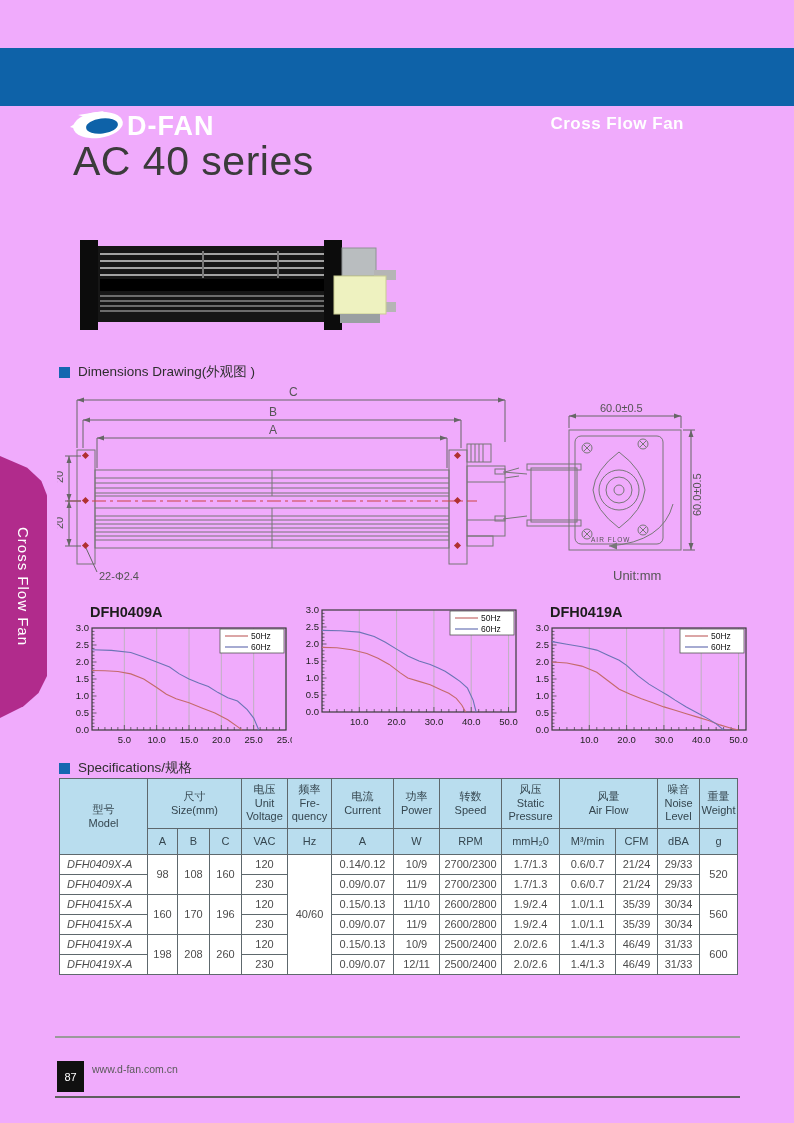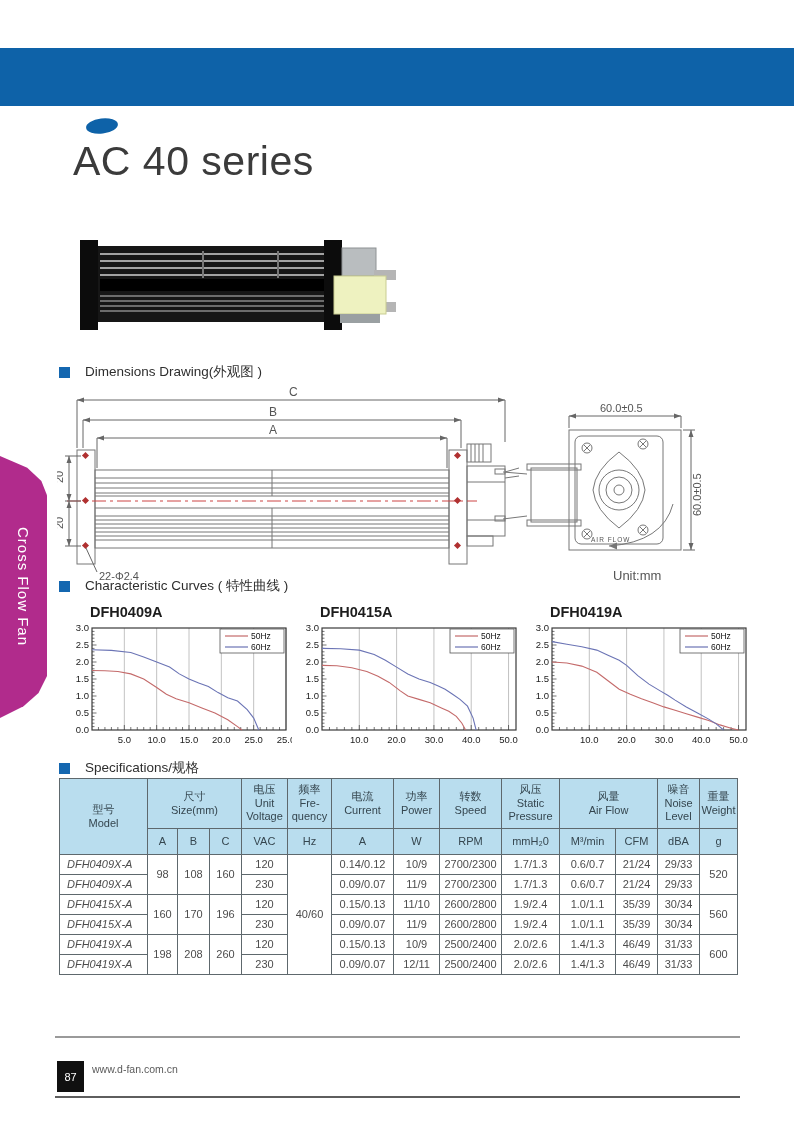--- a/index.html
+++ b/index.html
@@ -1,33 +1,33 @@
 <!DOCTYPE html>
 <html><head>
 <meta charset="utf-8">
 <style>
   html,body{margin:0;padding:0;background:#e8e8e8;}
-  .page{position:relative;width:794px;height:1123px;background:#ffffff;margin:0 auto;
+  .page{position:relative;width:794px;height:1123px;background:#f0abfc;margin:0 auto;
         font-family:"Liberation Sans","DejaVu Sans",sans-serif;overflow:hidden;}
   
   .header-bar{position:absolute;left:0;top:48px;width:794px;height:58px;background:#0e62a8;}
   .logo-svg{position:absolute;left:70px;top:59px;}
   .header-tagline{position:absolute;right:110px;top:66px;color:#ffffff;font-size:17px;
         font-weight:600;letter-spacing:.5px;}
   
   .page-title{position:absolute;left:73px;top:138px;font-size:41px;color:#3b3b3b;letter-spacing:.5px;}
   
   .photo{position:absolute;left:78px;top:236px;}
   
   .ribbon{position:absolute;left:0;top:456px;width:47px;height:262px;background:#b12b8c;
         clip-path:polygon(0 0,58% 4.5%,88% 9.5%,100% 15%,100% 84%,82% 90.5%,50% 95.5%,0 100%);
         display:flex;align-items:center;justify-content:center;}
   .ribbon span{writing-mode:vertical-rl;color:#fff;font-size:15px;letter-spacing:1px;}
   
-  .sec{position:absolute;left:59px;display:flex;align-items:center;gap:15px;
+  .sec{position:absolute;left:59px;display:flex;align-items:center;gap:8px;
         font-size:13.5px;color:#2e2e2e;}
   .sec .bullet{width:11px;height:11px;background:#1467b0;flex:0 0 auto;}
   .sec-dim{top:363px}.sec-cur{top:577px}.sec-spec{top:759px}
   
   .drawing{position:absolute;left:57px;top:386px;}
   .drawing text{font-family:"Liberation Sans","DejaVu Sans",sans-serif;fill:#555;}
   
   .chart{position:absolute;top:604px;width:230px;}
   .c1{left:62px}.c2{left:292px}.c3{left:522px}
   .chart-title{margin-left:28px;font-size:14.5px;font-weight:700;color:#1c1c1c;height:18px;}
@@ -227,24 +227,20 @@
         <polygon points="624,30 617,27.5 617,32.5"></polygon>
       <polygon points="634,44 631.5,51 636.5,51"></polygon>
         <polygon points="634,164 631.5,157 636.5,157"></polygon>
     </g>
     <text x="543" y="26" font-size="11">60.0±0.5</text>
     <text x="644" y="130" font-size="11" transform="rotate(-90 644 130)">60.0±0.5</text>
     <text x="534" y="156" font-size="6.5" letter-spacing="1">AIR FLOW</text>
     <text x="556" y="194" font-size="13" fill="#3c3c3c">Unit:mm</text>
   </svg>
 
-  <div class="sec sec-cur">
-    <span class="bullet"></span>
-    <span>Characteristic Curves ( 特性曲线 )</span>
-  </div>
 
   <div class="chart c1">
     <div class="chart-title">DFH0409A</div>
     <svg width="230" height="134">
         <line x1="62.333333333333336" y1="6" x2="62.333333333333336" y2="108" stroke="#b2b2b2" stroke-width="0.8"></line>
         <line x1="94.66666666666667" y1="6" x2="94.66666666666667" y2="108" stroke="#b2b2b2" stroke-width="0.8"></line>
         <line x1="127" y1="6" x2="127" y2="108" stroke="#b2b2b2" stroke-width="0.8"></line>
         <line x1="159.33333333333334" y1="6" x2="159.33333333333334" y2="108" stroke="#b2b2b2" stroke-width="0.8"></line>
         <line x1="191.66666666666666" y1="6" x2="191.66666666666666" y2="108" stroke="#b2b2b2" stroke-width="0.8"></line>
         <line x1="224" y1="6" x2="224" y2="108" stroke="#b2b2b2" stroke-width="0.8"></line>
@@ -323,21 +319,20 @@
         <polyline fill="none" stroke="#c46a6a" stroke-width="1.1" points="30.0,48.5 42.9,48.8 55.9,49.5 68.8,51.9 81.7,57.0 94.7,65.5 104.4,72.3 114.1,76.7 127.0,80.8 139.9,85.9 152.9,91.0 165.8,97.8 175.5,104.6 180.0,108.0"></polyline>
         <polyline fill="none" stroke="#6b74b5" stroke-width="1.1" points="30.0,27.8 49.4,28.4 68.8,30.5 81.7,34.9 94.7,40.0 107.6,45.1 117.3,51.9 127.0,57.0 136.7,61.1 146.4,64.5 156.1,70.6 165.8,75.7 175.5,79.1 185.2,87.6 191.7,96.1 196.8,108.0"></polyline>
         <rect x="158" y="7" width="64" height="24" fill="#fff" stroke="#555" stroke-width="0.8"></rect>
         <line x1="163" y1="14" x2="186" y2="14" stroke="#c46a6a" stroke-width="1.2"></line>
         <text x="189" y="17" font-size="8.5" fill="#111">50Hz</text>
         <line x1="163" y1="25" x2="186" y2="25" stroke="#6b74b5" stroke-width="1.2"></line>
         <text x="189" y="28" font-size="8.5" fill="#111">60Hz</text>
       </svg>
   </div>
   <div class="chart c2">
-    <div class="chart-title">DFH0415A</div>
     <svg width="230" height="134">
         <line x1="67.3076923076923" y1="6" x2="67.3076923076923" y2="108" stroke="#b2b2b2" stroke-width="0.8"></line>
         <line x1="104.61538461538461" y1="6" x2="104.61538461538461" y2="108" stroke="#b2b2b2" stroke-width="0.8"></line>
         <line x1="141.9230769230769" y1="6" x2="141.9230769230769" y2="108" stroke="#b2b2b2" stroke-width="0.8"></line>
         <line x1="179.23076923076923" y1="6" x2="179.23076923076923" y2="108" stroke="#b2b2b2" stroke-width="0.8"></line>
         <line x1="216.53846153846155" y1="6" x2="216.53846153846155" y2="108" stroke="#b2b2b2" stroke-width="0.8"></line>
         <rect x="30" y="6" width="194" height="102" fill="none" stroke="#3a3a3a" stroke-width="1.2"></rect>
         <line x1="30" y1="104.6" x2="32.5" y2="104.6" stroke="#3a3a3a" stroke-width="0.7"></line>
         <line x1="30" y1="101.2" x2="32.5" y2="101.2" stroke="#3a3a3a" stroke-width="0.7"></line>
         <line x1="30" y1="97.8" x2="32.5" y2="97.8" stroke="#3a3a3a" stroke-width="0.7"></line>

